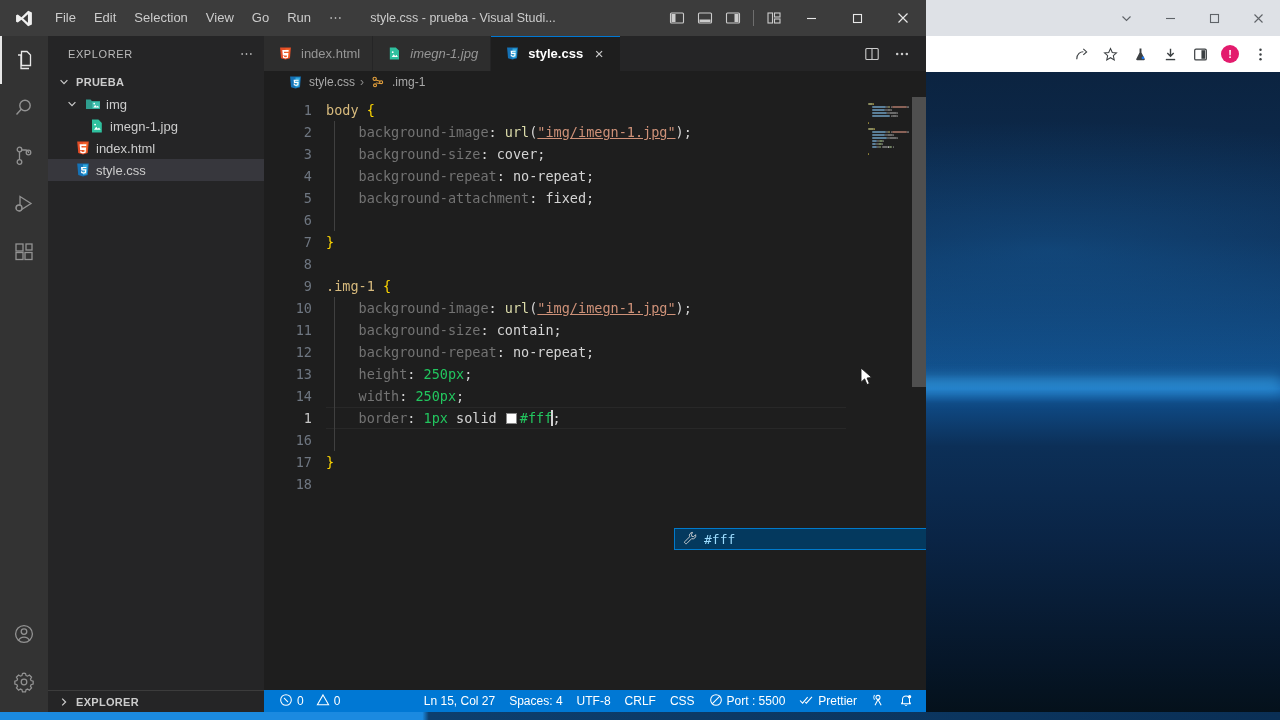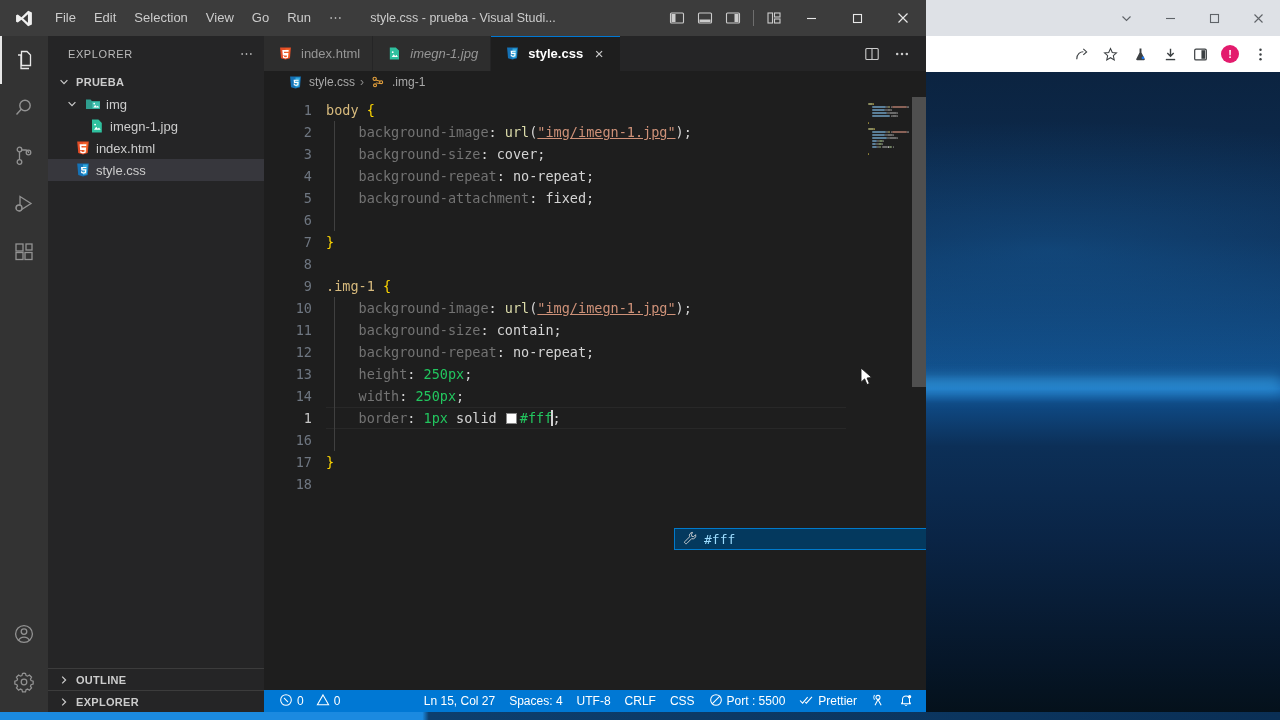--- a/index.html
+++ b/index.html
@@ -479,28 +479,20 @@
             <svg width="16" height="16" viewBox="0 0 16 16">
               <path d="M2.2 1.5 h11.6 l-1.05 11.6 -4.75 1.4 -4.75-1.4 z" fill="#1572b6"></path>
               <path d="M8 2.6 v10.7 l3.85-1.13 .9-9.57 z" fill="#33a9dc"></path>
               <path d="M8 6.1 h3.3 l.1-1.1 h-5.4 l.32 3.5 h3.68 l-.15 1.6 -1.25 .35 -1.24-.35 -.09-.95 h-1.28 l.17 1.9 2.44 .7 2.44-.7 .33-3.75 h-3.9z" fill="#ffffff"></path>
             </svg>
           </span>
           <span>style.css</span>
         </div>
       </div>
 
-      <div class="panel-head">
-        <span class="chev">
-          <svg width="12" height="12" viewBox="0 0 12 12">
-              <path d="M4.2 2.6 L7.6 6 L4.2 9.4" stroke="#cccccc" stroke-width="1.2" fill="none"></path>
-            </svg>
-        </span>
-        <span>OUTLINE</span>
-      </div>
       <div class="panel-head">
         <span class="chev">
           <svg width="12" height="12" viewBox="0 0 12 12">
               <path d="M4.2 2.6 L7.6 6 L4.2 9.4" stroke="#cccccc" stroke-width="1.2" fill="none"></path>
             </svg>
         </span>
         <span>EXPLORER</span>
       </div>
     </div>
 

